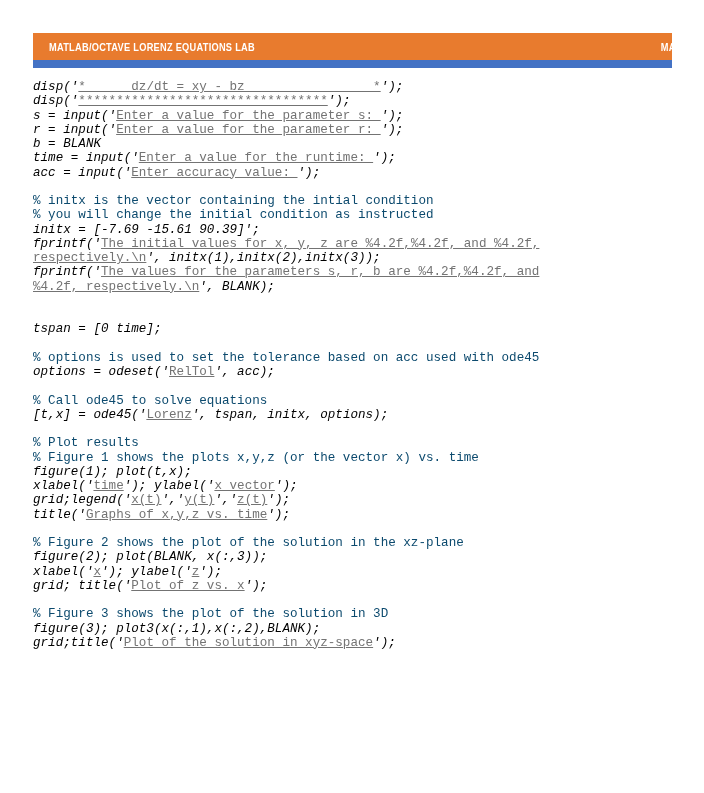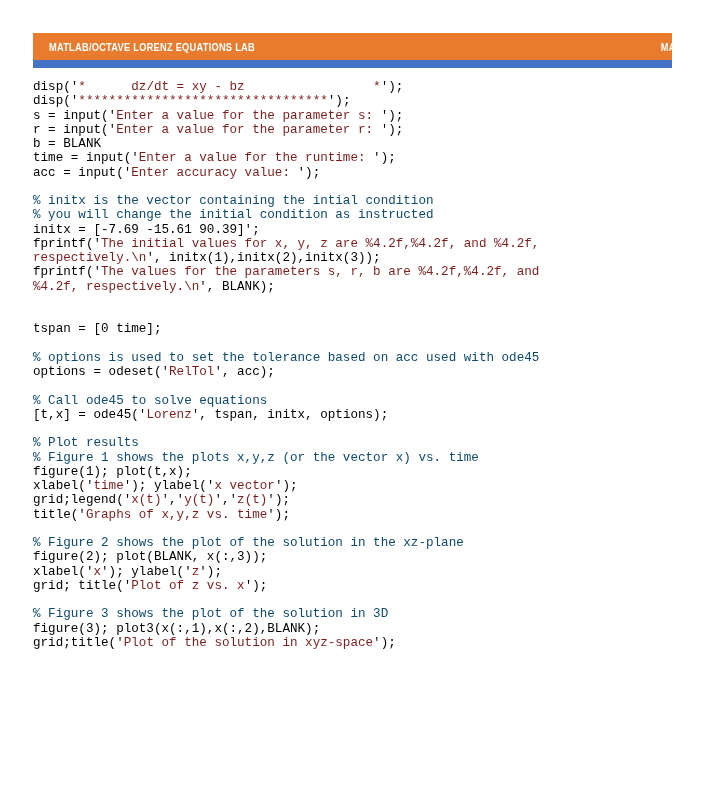--- a/index.html
+++ b/index.html
@@ -88,23 +88,23 @@
   .code .ln {
     display: block;
     height: 14.25px;
     white-space: pre;
   }
   .code .ln.blank {
     height: 14.25px;
   }
   .s  { color: #A020C0; }   
   .c  { color: #2E8B2E; }   
-  .k  { color: #000000; }   
+  .k  { color: #000000; font-style: italic; }   
 </style>
-<style>.s{color:#7f1d1d;}.c{color:#0c4a6e;}.k{color:#000000;}.code{color:#000000;}.page{background:#FFFFFF;}.banner{background:#E87B2E;}.banner-accent{background:#4472C4;}.banner-title,.banner-code{color:#FFFFFF;}</style></head>
+<style>.s{color:#737373;text-decoration:underline;}.c{color:#0c4a6e;}.k{color:#000000;}.code{color:#000000;}.page{background:#FFFFFF;}.banner{background:#E87B2E;}.banner-accent{background:#4472C4;}.banner-title,.banner-code{color:#FFFFFF;}</style></head>
 <body>
 
 <div class="page">
 
   <div class="banner">
     <div class="banner-inner">
       <span class="banner-title">MATLAB/OCTAVE LORENZ EQUATIONS LAB</span>
       <span class="banner-code">MAT2330</span>
     </div>
   </div>

